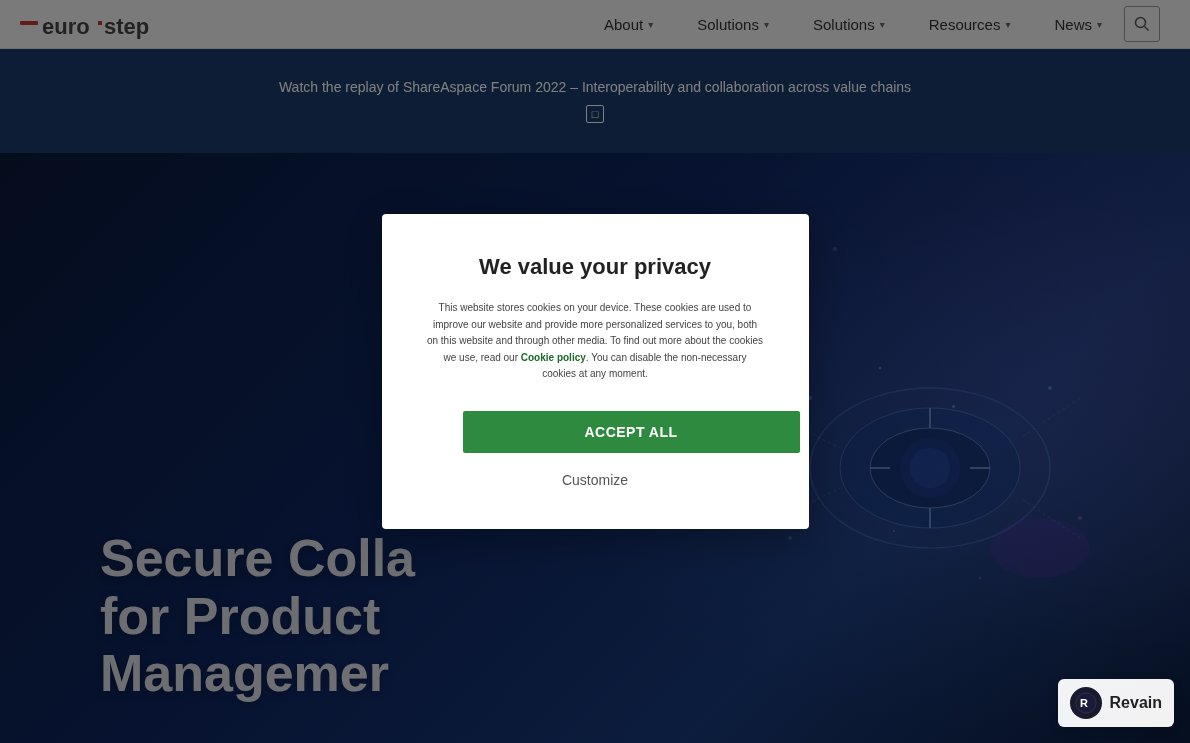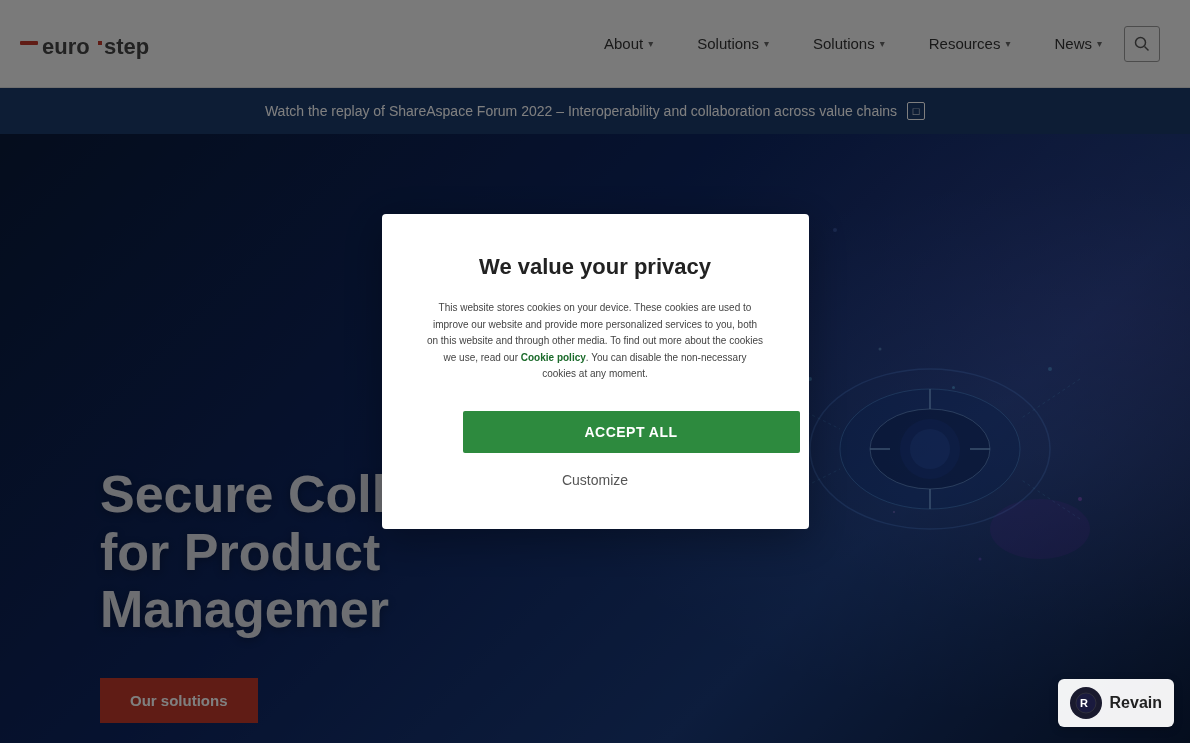--- a/index.html
+++ b/index.html
@@ -8,21 +8,21 @@
       font-family: -apple-system, BlinkMacSystemFont, 'Segoe UI', Arial, sans-serif;
       width: 1190px;
       height: 743px;
       overflow: hidden;
       position: relative;
     }
 
     
     .header {
       background: #f5f5f5;
-      height: 88px;
+      height: 49px;
       display: flex;
       align-items: center;
       justify-content: space-between;
       padding: 0 30px 0 20px;
       position: relative;
       z-index: 10;
       border-bottom: 1px solid #ddd;
     }
 
     .logo-area {
@@ -70,28 +70,29 @@
       border: 1.5px solid #999;
       border-radius: 3px;
       cursor: pointer;
     }
 
     
     .announcement-bar {
       background: #1a3a6b;
       color: white;
       text-align: center;
-      padding: 14px 20px;
+      padding: 30px 20px;
       font-size: 14px;
       display: flex;
       align-items: center;
       justify-content: center;
       gap: 10px;
       position: relative;
       z-index: 10;
+      flex-direction: column;
     }
 
     .announcement-close {
       width: 18px;
       height: 18px;
       border: 1.5px solid white;
       border-radius: 2px;
       display: inline-flex;
       align-items: center;
       justify-content: center;
@@ -390,21 +391,20 @@
     </svg>
   </div>
 
   <div class="hero-content">
     <h1 class="hero-title">
       Secure Colla<br>
       for Product <br>
       Managemer
     </h1>
     <div class="hero-buttons">
-      <a class="btn-solutions">Our solutions</a>
     </div>
   </div>
 </section>
 
 <div class="overlay">
   <div class="cookie-modal">
     <h2 class="cookie-title">We value your privacy</h2>
     <p class="cookie-body">
       <span>This website stores cookies on your device. These cookies are used to improve our website and provide more personalized services to you, both on this website and through other media. To find out more about the cookies we use, read our </span><a href="#" class="cookie-link">Cookie policy</a><span>. You can disable the non-necessary cookies at any moment.</span>
     </p>

